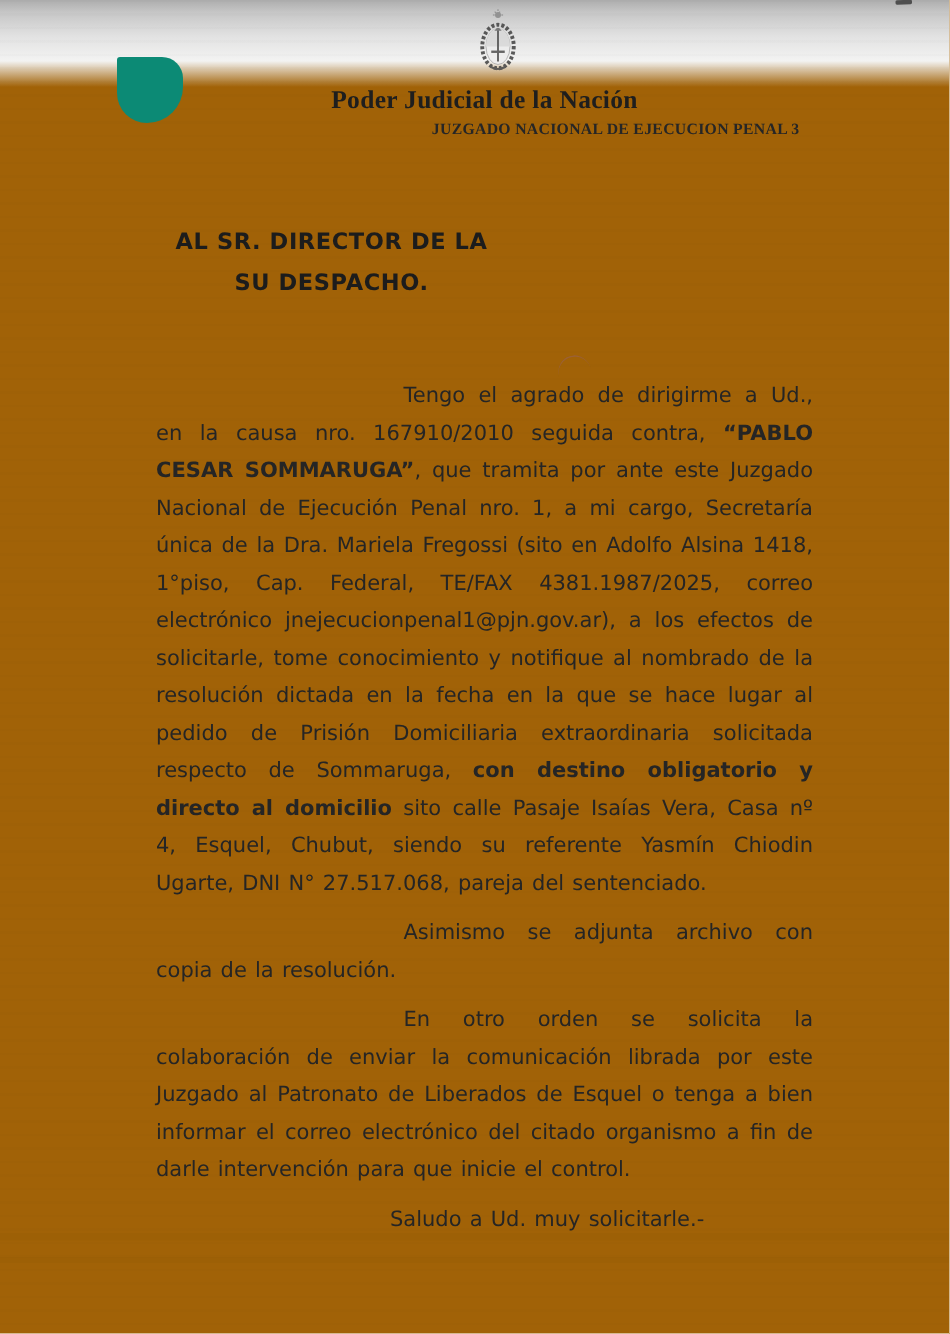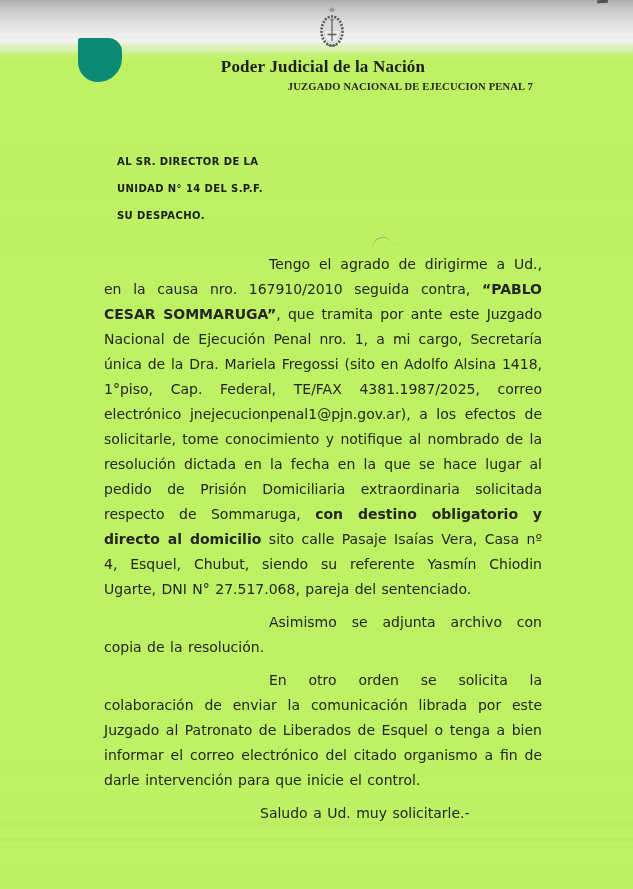--- a/index.html
+++ b/index.html
@@ -1,18 +1,18 @@
 <!DOCTYPE html>
 <html><head>
 <meta charset="utf-8">
 <style>
   html,body { margin:0; padding:0; background:#ffffff; }
   .sheet {
     position:relative; width:633px; height:889px; overflow:hidden;
-    background:#bef264;
+    background:#a16207;
     font-family:"DejaVu Sans", sans-serif;
   }
   .top-shade {
     position:absolute; left:0; top:0; right:0; height:58px;
     background:linear-gradient(180deg,#adadad 0%, #c6c6c6 14%, #e2e2e2 42%, #f3f3f2 70%, rgba(253,253,252,0) 100%);
     pointer-events:none;
   }
   .scan-stripes {
     position:absolute; inset:0; pointer-events:none;
     background:repeating-linear-gradient(180deg, rgba(0,0,0,0.013) 0 1.5px, rgba(0,0,0,0) 1.5px 9px);
@@ -40,22 +40,22 @@
     font-family:"Liberation Serif", serif; font-weight:bold; color:#262626;
   }
   .court-l1 { font-size:10.5px; line-height:13px; letter-spacing:0.2px; }
   .court-l2 { font-size:10px;  line-height:12px; }
   .date-line {
     position:absolute; left:247px; top:109px;
     font-size:15.5px; color:#262626; letter-spacing:0.2px;
   }
   .recipient {
     position:absolute; left:117px; top:148px;
-    font-weight:bold; font-size:10px; line-height:27px;
-    color:#1c1c1c; letter-spacing:0.4px;
+    font-weight:bold; font-size:15px; line-height:27px;
+    color:#1c1c1c; letter-spacing:0.4px;text-align:center;
   }
   .letter-body {
     position:absolute; left:104px; top:252px; width:438px;
     font-size:14px; line-height:25px; text-align:justify;
     color:#252525; word-spacing:1px;
   }
   .letter-body p { margin:0 0 8px 0; text-indent:165px; }
   .letter-body p.closing { margin-top:8px; text-indent:156px; }
   .b { font-weight:bold; }
   .smudge {
@@ -92,27 +92,26 @@
     <path d="M8,25 a8,12 0 0 1 16,0 Z" fill="#d9d9d9"></path>
     <line x1="16" y1="14" x2="16" y2="35" stroke="#565656" stroke-width="1.3"></line>
     <path d="M13.6,14.5 Q16,10.5 18.4,14.5 Z" fill="#6e6e6e"></path>
     <line x1="11.5" y1="28.5" x2="20.5" y2="28.5" stroke="#565656" stroke-width="1.6"></line>
     <path d="M11,38.5 Q16,41.5 21,38.5" stroke="#4f4f4f" stroke-width="1.4" fill="none"></path>
   </svg>
 
   <div class="institution">Poder Judicial de la Nación</div>
 
   <div class="court">
-    <div class="court-l1">JUZGADO NACIONAL DE EJECUCION PENAL 7</div>
+    <div class="court-l1">JUZGADO NACIONAL DE EJECUCION PENAL 3</div>
   </div>
 
 
   <div class="recipient">
       <div>AL SR. DIRECTOR DE LA</div>
-      <div>UNIDAD N° 14 DEL S.P.F.</div>
       <div>SU DESPACHO.</div>
     </div>
 
   <div class="smudge"></div>
 
   <div class="letter-body">
     <div>
         <p><span>Tengo el agrado de dirigirme a Ud., en la causa nro. 167910/2010 seguida contra, </span><span class="b">“PABLO CESAR SOMMARUGA”</span><span>, que tramita por ante este Juzgado Nacional de Ejecución Penal nro. 1, a mi cargo, Secretaría única de la Dra. Mariela Fregossi (sito en Adolfo Alsina 1418, 1°piso, Cap. Federal, TE/FAX 4381.1987/2025, correo electrónico jnejecucionpenal1@pjn.gov.ar), a los efectos de solicitarle, tome conocimiento y notifique al nombrado de la resolución dictada en la fecha en la que se hace lugar al pedido de Prisión Domiciliaria extraordinaria solicitada respecto de Sommaruga, </span><span class="b">con destino obligatorio y directo al domicilio</span><span> sito calle Pasaje Isaías Vera, Casa nº 4, Esquel, Chubut, siendo su referente Yasmín Chiodin Ugarte, DNI N° 27.517.068, pareja del sentenciado.</span></p>
         <p><span>Asimismo se adjunta archivo con copia de la resolución.</span></p>
         <p><span>En otro orden se solicita la colaboración de enviar la comunicación librada por este Juzgado al Patronato de Liberados de Esquel o tenga a bien informar el correo electrónico del citado organismo a fin de darle intervención para que inicie el control.</span></p>

